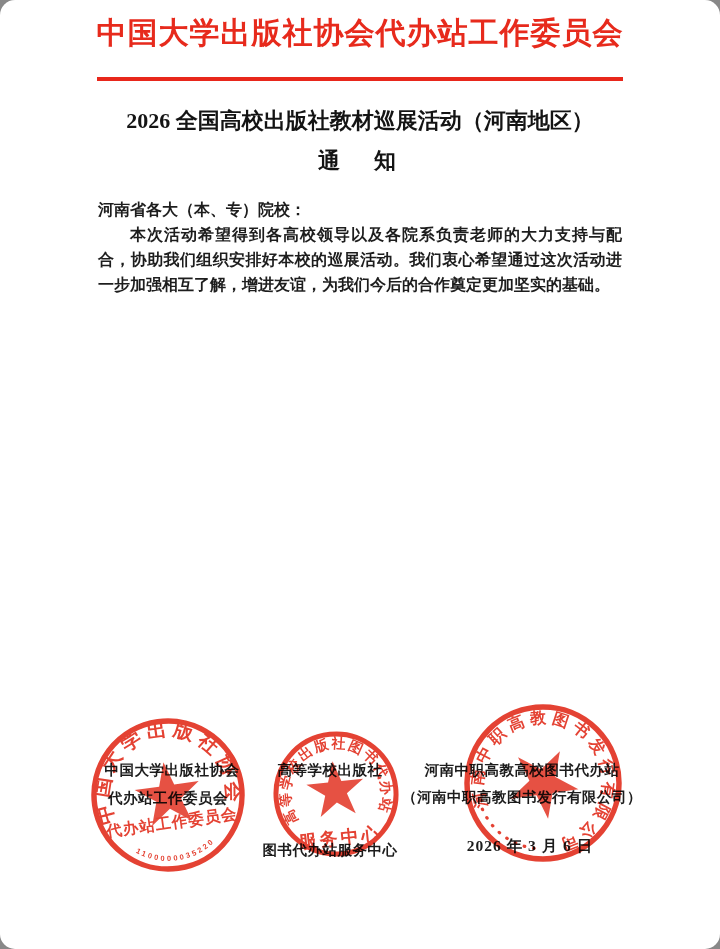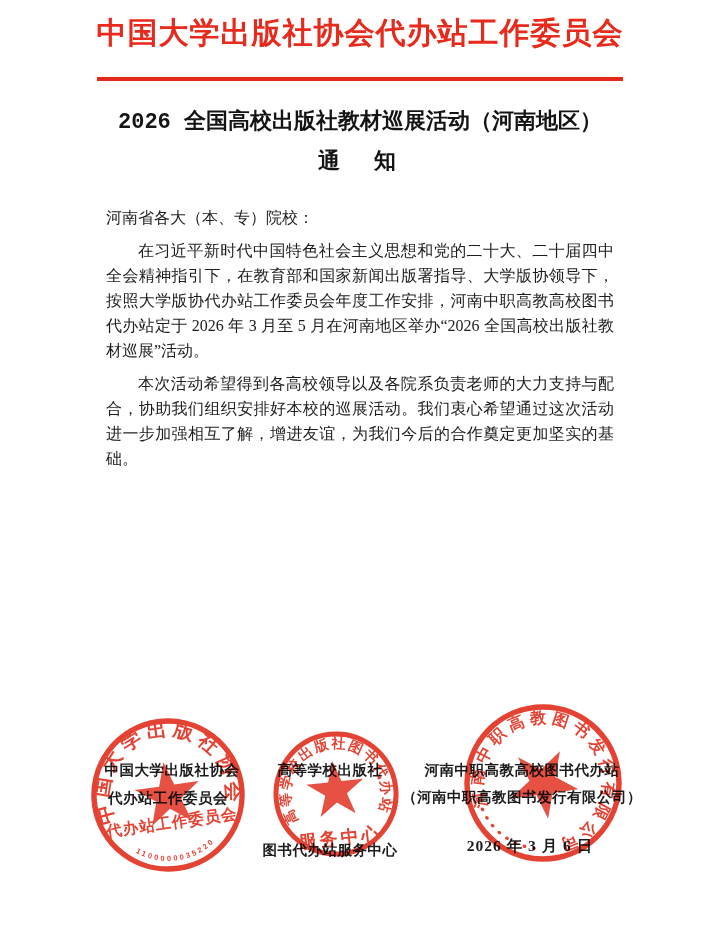--- a/index.html
+++ b/index.html
@@ -4,60 +4,61 @@
 <style>
   html,body{margin:0;padding:0;background:#888;}
   .page{
     position:relative;
     width:720px;height:949px;
     margin:0 auto;
     background:#ffffff;
     overflow:hidden;
     font-family:"Liberation Serif","DejaVu Serif",serif;
     color:#1d1d1d;
+    border-radius:15px;
   }
   .org-header{
     position:absolute;top:13px;left:0;width:720px;
     text-align:center;
     font-family:"Liberation Sans","DejaVu Sans",sans-serif;
     font-weight:700;
     font-size:30px;
     letter-spacing:1px;
     color:#e72a1c;
     white-space:nowrap;
   }
   .red-rule{
     position:absolute;top:77px;left:97px;width:526px;height:4px;
     background:#e8271b;
   }
   .doc-title{
     position:absolute;top:106px;left:0;width:720px;
     text-align:center;
-    font-family:Liberation Mono, monospace;
+    font-family:Liberation Serif, serif;
     font-weight:600;
     font-size:22px;
     color:#141414;
     white-space:nowrap;
   }
   .doc-subtitle{
     position:absolute;top:146px;left:0;width:720px;
     text-align:center;
     font-family:"Liberation Sans","DejaVu Sans",sans-serif;
     font-weight:600;
     font-size:22px;
     letter-spacing:6px;
     color:#141414;
   }
   .doc-body{
     position:absolute;top:197px;left:98px;width:524px;
     font-size:16px;line-height:25px;
     text-align:justify;
     color:#1d1d1d;
   }
-  .doc-body p{margin:8px;}
+  .doc-body p{margin:0;font-weight:bold;}
   .doc-body p.para{text-indent:2em;}
   
   .ov{
     position:absolute;
     transform:translateX(-50%);
     white-space:nowrap;
     font-weight:700;
     font-size:14.5px;
     letter-spacing:0.5px;
     color:#1c1c1c;
@@ -84,21 +85,20 @@
 <div class="page">
 
   <div class="org-header">中国大学出版社协会代办站工作委员会</div>
   <div class="red-rule"></div>
 
   <div class="doc-title">2026 全国高校出版社教材巡展活动（河南地区）</div>
   <div class="doc-subtitle">通　知</div>
 
   <div class="doc-body">
     <p class="salutation">河南省各大（本、专）院校：</p>
-    <p class="para">在习近平新时代中国特色社会主义思想和党的二十大、二十届四中全会精神指引下，在教育部和国家新闻出版署指导、大学版协领导下，按照大学版协代办站工作委员会年度工作安排，河南中职高教高校图书代办站定于 2026 年 3 月至 5 月在河南地区举办“2026 全国高校出版社教材巡展”活动。</p>
     <p class="para">本次活动希望得到各高校领导以及各院系负责老师的大力支持与配合，协助我们组织安排好本校的巡展活动。我们衷心希望通过这次活动进一步加强相互了解，增进友谊，为我们今后的合作奠定更加坚实的基础。</p>
   </div>
 
   <div class="ov" style="left:172px;top:761px;">中国大学出版社协会</div>
   <div class="ov" style="left:168px;top:789px;">代办站工作委员会</div>
 
   <div class="ov" style="left:330px;top:761px;text-align:right;">高等学校出版社</div>
   <div class="ov" style="left:330px;top:833px;margin-top:8px;">图书代办站服务中心</div>
 
   <div class="ov" style="left:522px;top:761px;">河南中职高教高校图书代办站</div>

